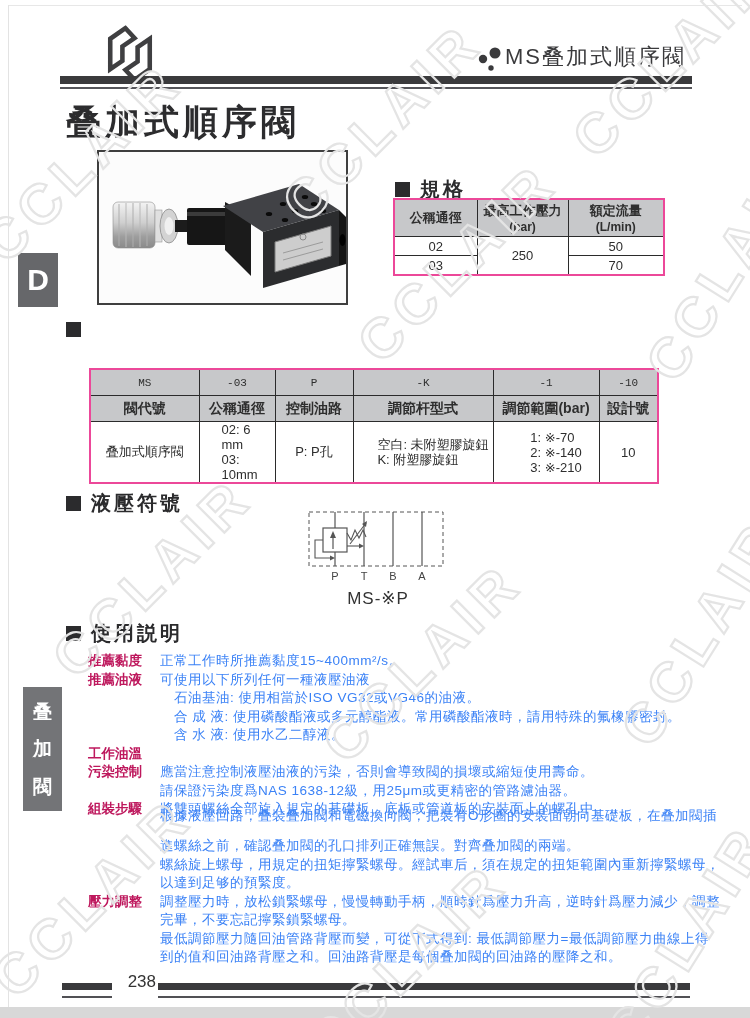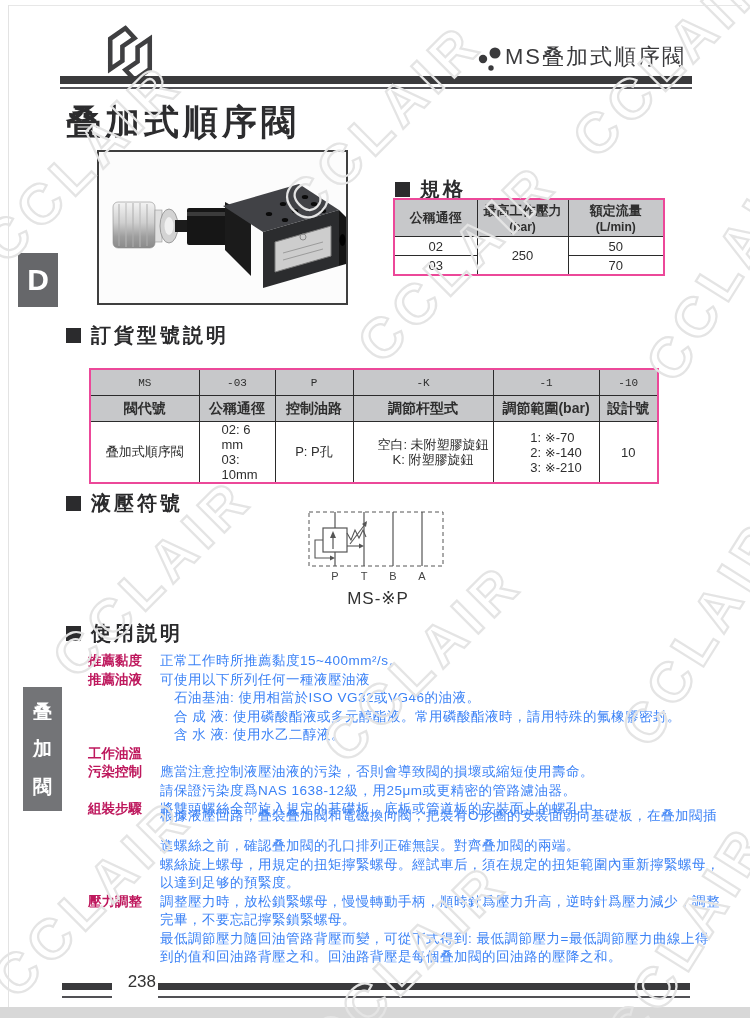--- a/index.html
+++ b/index.html
@@ -173,21 +173,20 @@
     </tr>
     <tr>
       <td>03</td>
       <td>70</td>
     </tr>
   </tbody>
     </table>
 
   <div class="sec-head" style="left:66px;top:322px;">
     <span class="sq"></span>
-    <span>訂貨型號説明</span>
   </div>
   <table class="t order-table abs">
     <colgroup>
       <col style="width:109px">
         <col style="width:76px">
         <col style="width:78px">
       <col style="width:140px">
         <col style="width:106px">
         <col style="width:59px">
     </colgroup>
@@ -209,21 +208,21 @@
       <td class="gray">設計號</td>
     </tr>
     <tr class="r3">
       <td>
             <div>叠加式順序閥</div>
           </td>
       <td><span class="inl"><div>02: 6 mm</div><div>03: 10mm</div></span></td>
       <td>
             <div>P: P孔</div>
           </td>
-      <td><span class="inl"><div>空白: 未附塑膠旋鈕</div><div style="text-align:center">K: 附塑膠旋鈕</div></span></td>
+      <td><span class="inl"><div>空白: 未附塑膠旋鈕</div><div style="text-align:left">K: 附塑膠旋鈕</div></span></td>
       <td><span class="inl"><div>1: ※-70</div><div>2: ※-140</div><div>3: ※-210</div></span></td>
       <td>
             <div>10</div>
           </td>
     </tr>
   </tbody>
     </table>
 
   <div class="sec-head" style="left:66px;top:490px;">
     <span class="sq"></span>

